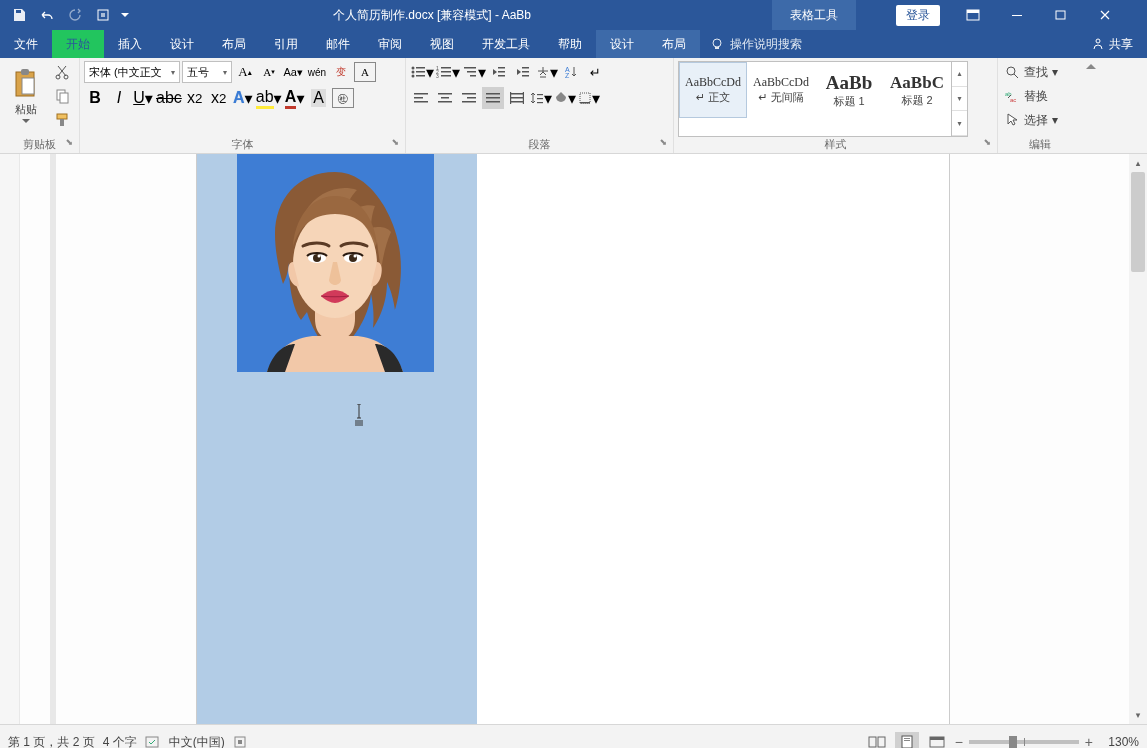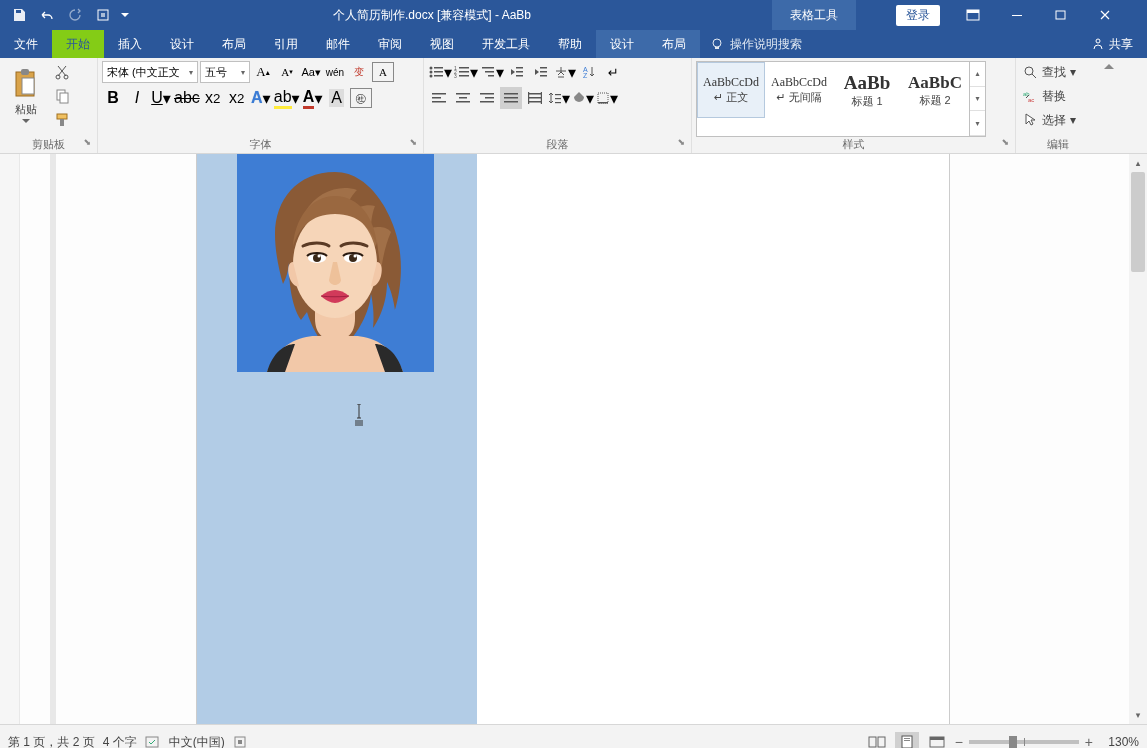--- a/index.html
+++ b/index.html
@@ -11,21 +11,21 @@
 .qat-btn { width: 26px; height: 26px; display: flex; align-items: center; justify-content: center; color: #fff; }
 .title-center { flex: 1; text-align: center; }
 .tools-tab { background: #3d6aa9; padding: 0 18px; height: 30px; display: flex; align-items: center; margin-left: 40px; margin-right: 40px; font-size: 12px; }
 .title-right { display: flex; align-items: center; gap: 2px; padding-right: 21px; }
 .login-btn { background: #fff; color: #2b579a; padding: 2px 10px; border-radius: 2px; font-size: 12px; margin-right: 10px; }
 .win-btn { width: 42px; height: 28px; display: flex; align-items: center; justify-content: center; }
 
 
 .menubar { height: 28px; background: #2b579a; display: flex; align-items: stretch; color: #fff; font-size: 12px; }
 .menu-item { padding: 0 14px; display: flex; align-items: center; }
-.menu-item.active { background: #84cc16; color: #2b579a; }
+.menu-item.active { background: #22c55e; color: #2b579a; }
 .menu-item.dark { background: #3d6aa9; }
 .tell-me { display: flex; align-items: center; padding: 0 10px; gap: 6px; color: #e0e8f2; }
 .share { margin-left: auto; padding: 0 14px; display: flex; align-items: center; gap: 4px; }
 
 
 .ribbon { height: 96px; background: #f3f3f3; border-bottom: 1px solid #d7d7d7; display: flex; }
 .ribbon-group { border-right: 1px solid #e0e0e0; display: flex; flex-direction: column; padding: 3px 4px 0 4px; }
 .ribbon-group-body { flex: 1; display: flex; gap: 3px; }
 .ribbon-group-label { height: 16px; font-size: 11px; color: #6a6a6a; text-align: center; position: relative; }
 .ribbon-group-label .launcher { position: absolute; right: 2px; top: 0; font-size: 9px; color: #888; }
@@ -158,21 +158,21 @@
     <svg width="14" height="14" viewBox="0 0 14 14">
         <circle cx="7" cy="4" r="2" fill="none" stroke="#fff"></circle>
         <path d="M3 12a4 4 0 018 0" fill="none" stroke="#fff"></path>
       </svg>
     <span>共享</span>
   </div>
 </div>
 
 <div class="ribbon">
 
-  <div class="ribbon-group" style="width:98px">
+  <div class="ribbon-group" style="width:80px">
     <div class="ribbon-group-body">
       <div class="big-btn">
         <svg width="28" height="32" viewBox="0 0 28 32">
             <rect x="4" y="4" width="18" height="24" fill="#d9a34a" stroke="#9a6a20"></rect>
             <rect x="9" y="1" width="8" height="6" rx="2" fill="#888"></rect>
             <rect x="10" y="10" width="12" height="16" fill="#fff" stroke="#888"></rect>
           </svg>
         <span class="lbl">粘贴</span>
         <svg width="8" height="5" viewBox="0 0 8 5">
             <path d="M0 0l4 4 4-4z" fill="#666"></path>

